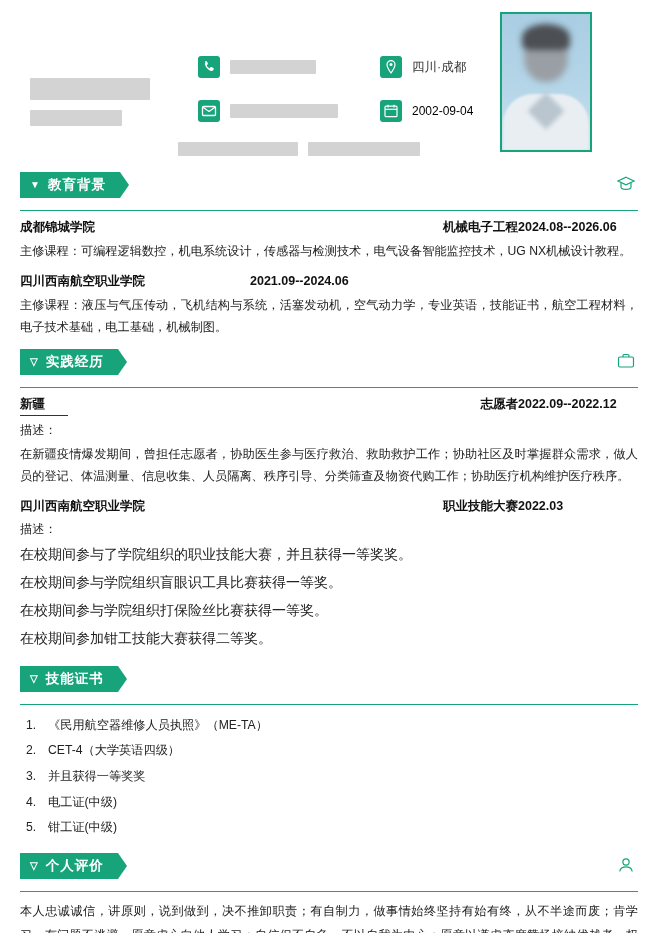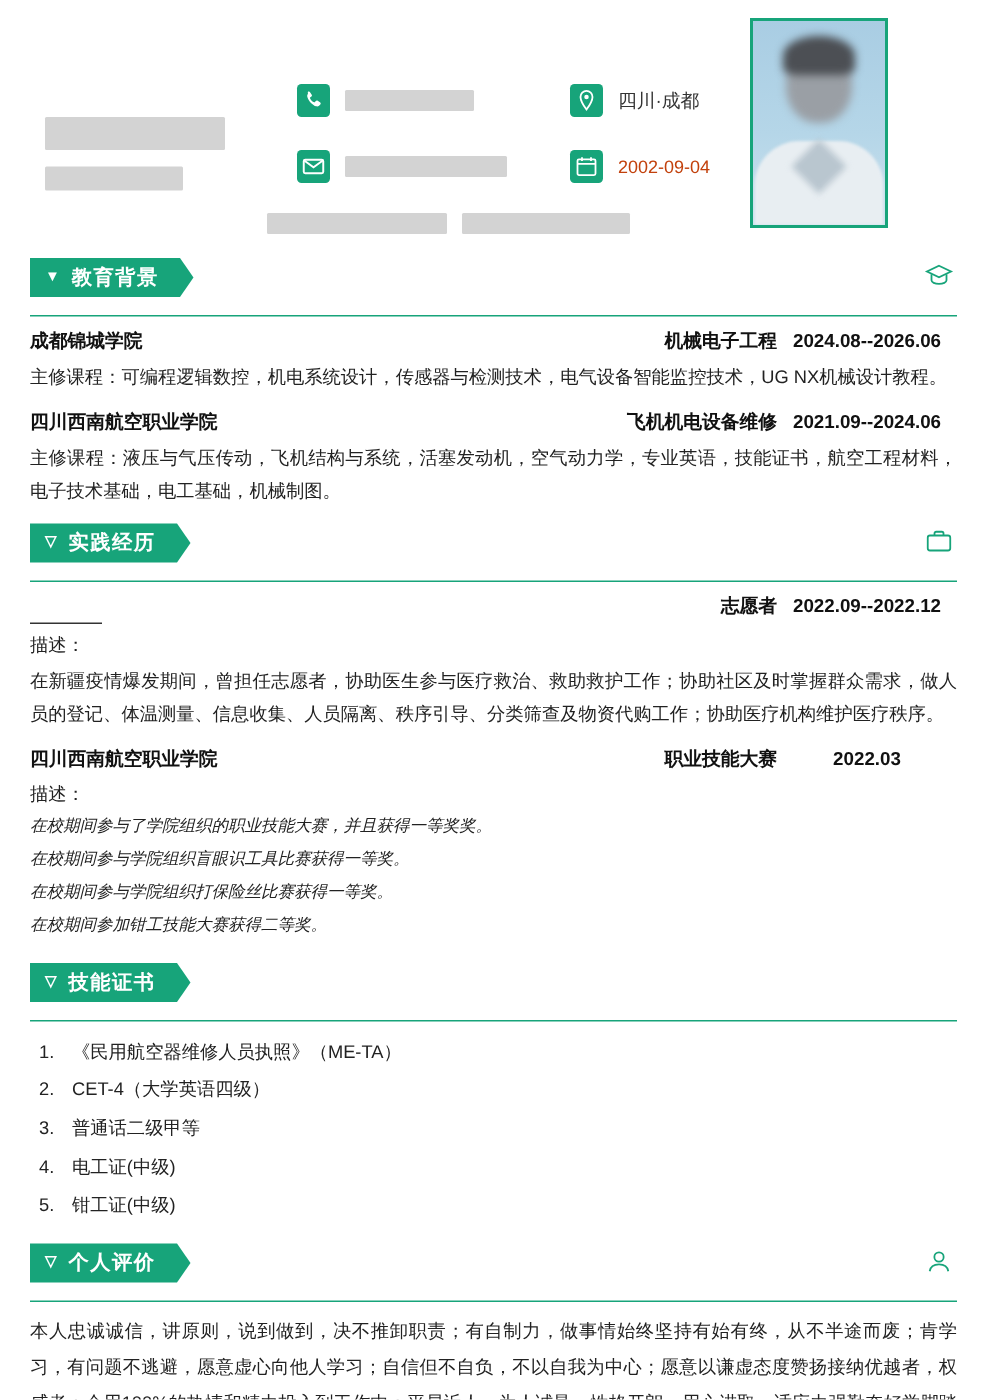--- a/index.html
+++ b/index.html
@@ -123,21 +123,21 @@
     flex: none;
     position: relative;
   }
   .ic svg { position: absolute; left: 3px; top: 3px; }
   .contact-col2 {
     position: absolute;
     left: 360px;
     top: 56px;
     width: 150px;
   }
-  .date-text { font-size: 12px; color: #c2410c; }
+  .date-text { font-size: 12px; color: #000000; }
   .loc-text { font-size: 12.5px; color: #333; }
   .phone-redact { width: 86px; height: 14px; }
   .mail-redact { width: 108px; height: 14px; }
   .mail-redact2 { width: 120px; height: 14px; }
 
   .addr-line {
     position: absolute;
     left: 178px;
     top: 142px;
   }
@@ -191,21 +191,21 @@
   .entry-row {
     display: flex;
     margin: 0 20px;
     font-size: 12.5px;
     font-weight: bold;
     color: #111;
     align-items: baseline;
   }
   .entry-left { width: 230px; }
   .entry-mid { flex: 1; text-align: right; }
-  .entry-right { width: 120px; text-align: center; }
+  .entry-right { width: 120px; text-align: left; }
   .entry-sep {
     border-bottom: 1px solid #333;
     margin: 2px 20px 6px 20px;
     width: 48px;
   }
   .body-text {
     margin: 4px 20px 10px 20px;
     font-size: 12.2px;
     line-height: 1.85;
     color: #222;
@@ -225,24 +225,23 @@
     color: #222;
   }
   .list-ol li { padding-left: 28px; position: relative; }
   .list-ol li .num {
     position: absolute;
     left: 6px;
     top: 0;
   }
   .block-line {
     margin: 0 20px;
-    font-size: 11px;
+    font-size: 14px;
     line-height: 2.0;
     color: #222;
-    font-style: italic;
   }
   .gap-sm { height: 8px; }
   .gap-md { height: 14px; }
 </style>
 </head>
 <body>
 
 <div class="page">
 
   <div class="header">
@@ -326,21 +325,20 @@
 
     <div class="entry-row">
       <div class="entry-left">成都锦城学院</div>
       <div class="entry-mid">机械电子工程</div>
       <div class="entry-right">2024.08--2026.06</div>
     </div>
     <div class="body-text">主修课程：可编程逻辑数控，机电系统设计，传感器与检测技术，电气设备智能监控技术，UG NX机械设计教程。</div>
 
     <div class="entry-row">
       <div class="entry-left">四川西南航空职业学院</div>
-      <div class="entry-mid">飞机机电设备维修</div>
       <div class="entry-right">2021.09--2024.06</div>
     </div>
     <div class="body-text">主修课程：液压与气压传动，飞机结构与系统，活塞发动机，空气动力学，专业英语，技能证书，航空工程材料，电子技术基础，电工基础，机械制图。</div>
   </div>
 
   <div class="sec-wrap">
     <div class="section-head">
       <span class="tag">
         <span class="tri">▽</span>
         <span>实践经历</span>
@@ -348,20 +346,21 @@
     </div>
     <span class="sec-icon">
       <svg width="20" height="20" viewBox="0 0 20 20">
           <rect x="2.5" y="6" width="15" height="10" rx="1.5" fill="none" stroke="#17a47a" stroke-width="1.2"></rect>
           <path d="M7 6V4.6c0-.6.5-1.1 1.1-1.1h3.8c.6 0 1.1.5 1.1 1.1V6" fill="none" stroke="#17a47a" stroke-width="1.2"></path>
         </svg>
     </span>
     <div class="rule"></div>
 
     <div class="entry-row">
+      <div class="entry-left">新疆</div>
       <div class="entry-mid">志愿者</div>
       <div class="entry-right">2022.09--2022.12</div>
     </div>
     <div class="entry-sep"></div>
     <div class="desc-label">描述：</div>
     <div class="body-text">在新疆疫情爆发期间，曾担任志愿者，协助医生参与医疗救治、救助救护工作；协助社区及时掌握群众需求，做人员的登记、体温测量、信息收集、人员隔离、秩序引导、分类筛查及物资代购工作；协助医疗机构维护医疗秩序。</div>
 
     <div class="entry-row">
       <div class="entry-left">四川西南航空职业学院</div>
       <div class="entry-mid">职业技能大赛</div>
@@ -380,21 +379,21 @@
     <div class="section-head">
       <span class="tag">
         <span class="tri">▽</span>
         <span>技能证书</span>
       </span>
     </div>
     <div class="rule"></div>
     <ul class="list-ol">
       <li><span class="num">1.</span><span>《民用航空器维修人员执照》（ME-TA）</span></li>
       <li><span class="num">2.</span><span>CET-4（大学英语四级）</span></li>
-      <li><span class="num">3.</span><span>普通话二级甲等</span></li>
+      <li><span class="num">3.</span><span>并且获得一等奖奖</span></li>
       <li><span class="num">4.</span><span>电工证(中级)</span></li>
       <li><span class="num">5.</span><span>钳工证(中级)</span></li>
     </ul>
   </div>
 
   <div class="gap-sm"></div>
 
   <div class="sec-wrap">
     <div class="section-head">
       <span class="tag">

